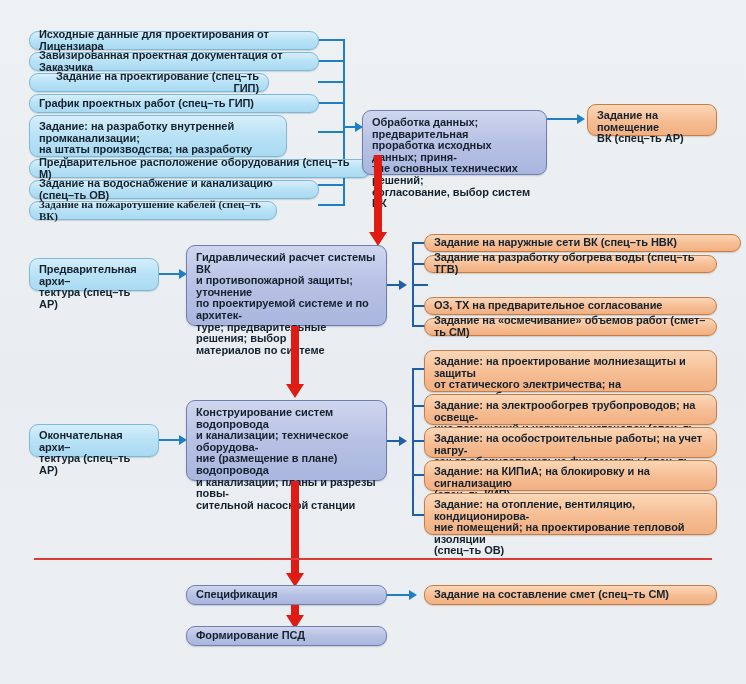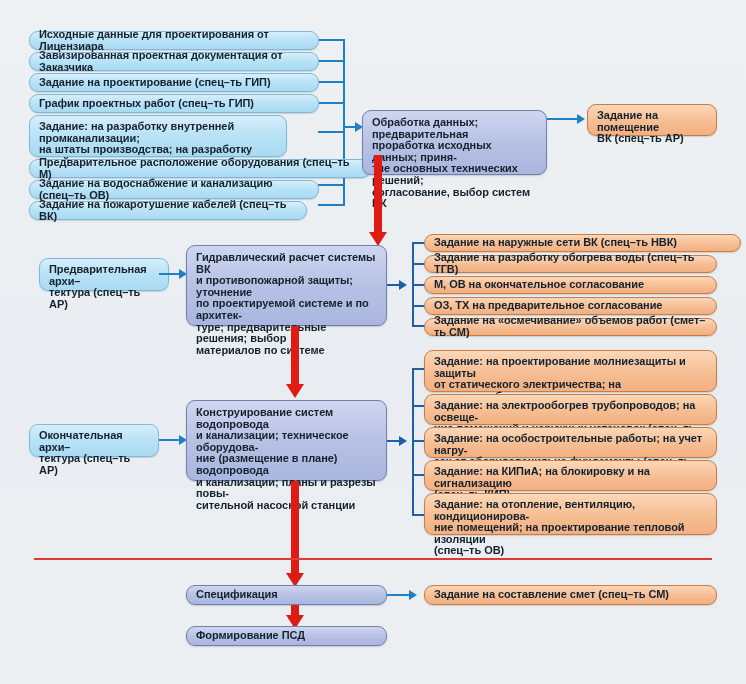--- a/index.html
+++ b/index.html
@@ -107,38 +107,38 @@
   <div class="hline" style="left:318px; top:204px; width:27px; height:2.2px;"></div>
   <div class="hline" style="left:343px; top:126px; width:14px; height:2.2px;"></div>
   <div class="blue-head" style="left:355px; top:122px;"></div>
 
   <div class="node n-cyan" style="left:29px; top:31px; width:290px; height:19px;">
     <span>Исходные данные для проектирования от Лицензиара</span>
   </div>
   <div class="node n-cyan" style="left:29px; top:52px; width:290px; height:19px;">
     <span>Завизированная проектная документация от Заказчика</span>
   </div>
-  <div class="node n-cyan" style="left:29px; top:73px; width:290px; height:19px;">
+  <div class="node n-cyan" style="left:29px; top:73px; width:240px; height:19px;text-align:right;">
     <span>Задание на проектирование (спец–ть ГИП)</span>
   </div>
   <div class="node n-cyan" style="left:29px; top:94px; width:290px; height:19px;">
     <span>График проектных работ (спец–ть ГИП)</span>
   </div>
   <div class="node n-cyan n-top" style="left:29px; top:115px; width:258px; height:42px;">
     <span>Задание: на разработку внутренней промканализации;
 на штаты производства; на разработку сетей внутреннего
 водоснабжения и канализации (спец–ть М)</span>
   </div>
   <div class="node n-cyan" style="left:29px; top:159px; width:342px; height:19px;">
     <span>Предварительное расположение оборудования (спец–ть М)</span>
   </div>
   <div class="node n-cyan" style="left:29px; top:180px; width:290px; height:19px;">
     <span>Задание на водоснабжение и канализацию (спец–ть ОВ)</span>
   </div>
-  <div class="node n-cyan" style="left:29px; top:201px; width:278px; height:19px;">
+  <div class="node n-cyan" style="left:29px; top:201px; width:248px; height:19px;font-family:Liberation Serif, serif;">
     <span>Задание на пожаротушение кабелей (спец–ть ВК)</span>
   </div>
 
   <div class="node n-blue" style="left:362px; top:90px; width:185px; height:65px;margin-top:20px;">
     <span>Обработка данных; предварительная
 проработка исходных данных; приня-
 тие основных технических решений;
 согласование, выбор систем ВК</span>
   </div>
 
@@ -146,21 +146,21 @@
   <div class="blue-head" style="left:577px; top:114px;"></div>
 
   <div class="node n-orange n-top" style="left:587px; top:104px; width:130px; height:32px;">
     <span>Задание на помещение
 ВК (спец–ть АР)</span>
   </div>
 
   <div class="red-v" style="left:374px; top:155px; width:8px; height:82px;"></div>
   <div class="red-head" style="left:369px; top:232px;"></div>
 
-  <div class="node n-cyan n-top" style="left:29px; top:258px; width:130px; height:33px;margin-left:10px;">
+  <div class="node n-cyan n-top" style="left:29px; top:258px; width:130px; height:33px;">
     <span>Предварительная архи–
 тектура (спец–ть АР)</span>
   </div>
   <div class="hline" style="left:159px; top:273px; width:22px; height:2.2px;"></div>
   <div class="blue-head" style="left:179px; top:269px;"></div>
 
   <div class="node n-blue" style="left:186px; top:245px; width:201px; height:81px;">
     <span>Гидравлический расчет системы ВК
 и противопожарной защиты; уточнение
 по проектируемой системе и по архитек-
@@ -176,23 +176,20 @@
   <div class="hline-dk" style="left:412px; top:284px; width:16px; height:2.4px;"></div>
   <div class="hline-dk" style="left:412px; top:305px; width:16px; height:2.4px;"></div>
   <div class="hline-dk" style="left:412px; top:325px; width:16px; height:2.4px;"></div>
 
   <div class="node n-orange" style="left:424px; top:234px; width:317px; height:18px;">
     <span>Задание на наружные сети ВК (спец–ть НВК)</span>
   </div>
   <div class="node n-orange" style="left:424px; top:255px; width:293px; height:18px;">
     <span>Задание на разработку обогрева воды (спец–ть ТГВ)</span>
   </div>
-  <div class="node n-orange" style="left:424px; top:276px; width:293px; height:18px;">
-    <span>М, ОВ на окончательное согласование</span>
-  </div>
   <div class="node n-orange" style="left:424px; top:297px; width:293px; height:18px;">
     <span>ОЗ, ТХ на предварительное согласование</span>
   </div>
   <div class="node n-orange" style="left:424px; top:318px; width:293px; height:18px;">
     <span>Задание на «осмечивание» объемов работ (смет–ть СМ)</span>
   </div>
 
   <div class="red-v" style="left:291px; top:326px; width:8px; height:62px;"></div>
   <div class="red-head" style="left:286px; top:384px;"></div>
 

